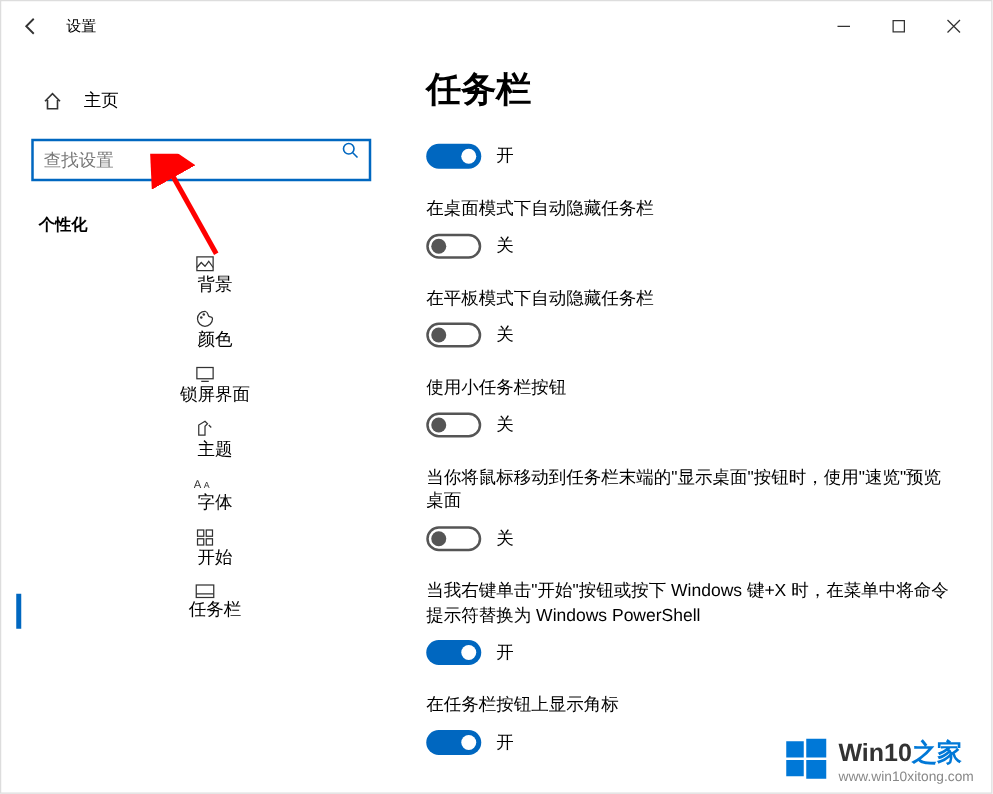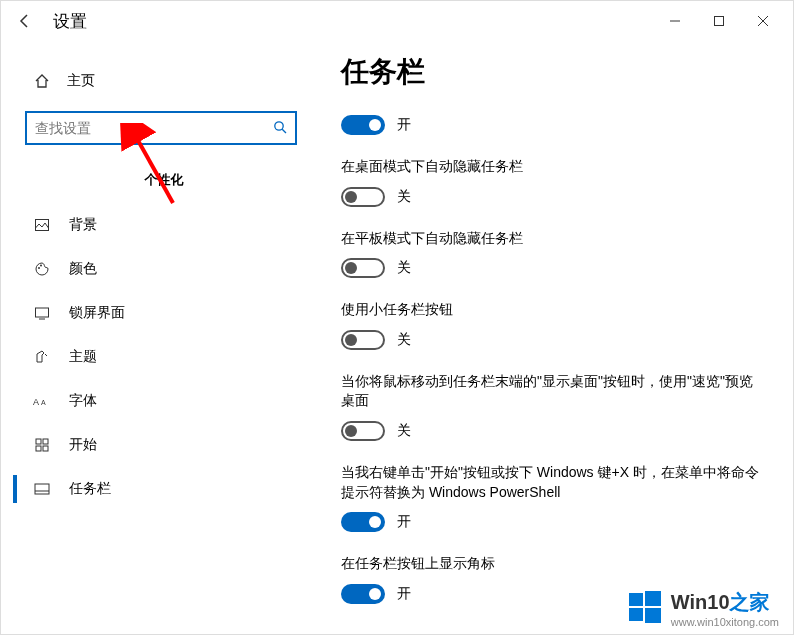--- a/index.html
+++ b/index.html
@@ -20,21 +20,21 @@
     align-items: center;
     padding: 0 8px;
   }
   .back-btn {
     width: 32px; height: 32px;
     display: flex; align-items: center; justify-content: center;
     cursor: pointer;
   }
   .title-text {
     margin-left: 12px;
-    font-size: 17px;
+    font-size: 12px;
   }
   .win-controls {
     margin-left: auto;
     display: flex;
   }
   .win-btn {
     width: 44px; height: 30px;
     display: flex; align-items: center; justify-content: center;
     cursor: pointer;
   }
@@ -54,48 +54,47 @@
     margin-top: 20px;
     cursor: pointer;
   }
   .home-row .icon { width: 22px; display:flex; justify-content:center; }
   .home-row .lbl { margin-left: 14px; }
   .search-box {
     margin-top: 10px;
     height: 34px;
     border: 2px solid #0067c0;
     display: flex;
-    align-items: center;
     padding: 0 8px;
     position: relative;
   }
   .search-box input {
     border: none; outline: none;
     flex: 1;
     font-size: 14px;
     color: #666;
     background: transparent;
     font-family: inherit;
   }
   .search-box input::placeholder { color: #777; }
   .search-icon { color: #0067c0; font-size: 14px; }
   .category-hdr {
     margin-top: 26px;
     margin-bottom: 14px;
     padding-left: 6px;
     font-size: 13px;
     font-weight: 600;
-    text-align: center;
   }
   .nav-item {
     display: flex; align-items: center;
     height: 44px;
     padding-left: 6px;
     cursor: pointer;
     position: relative;
+    flex-direction: column;
   }
   .nav-item.active::before {
     content:"";
     position: absolute;
     left: -12px; top: 8px; bottom: 8px;
     width: 4px;
     background: #0067c0;
   }
   .nav-item .icon { width: 22px; display:flex; justify-content:center; color:#333; }
   .nav-item .lbl { margin-left: 16px; }

